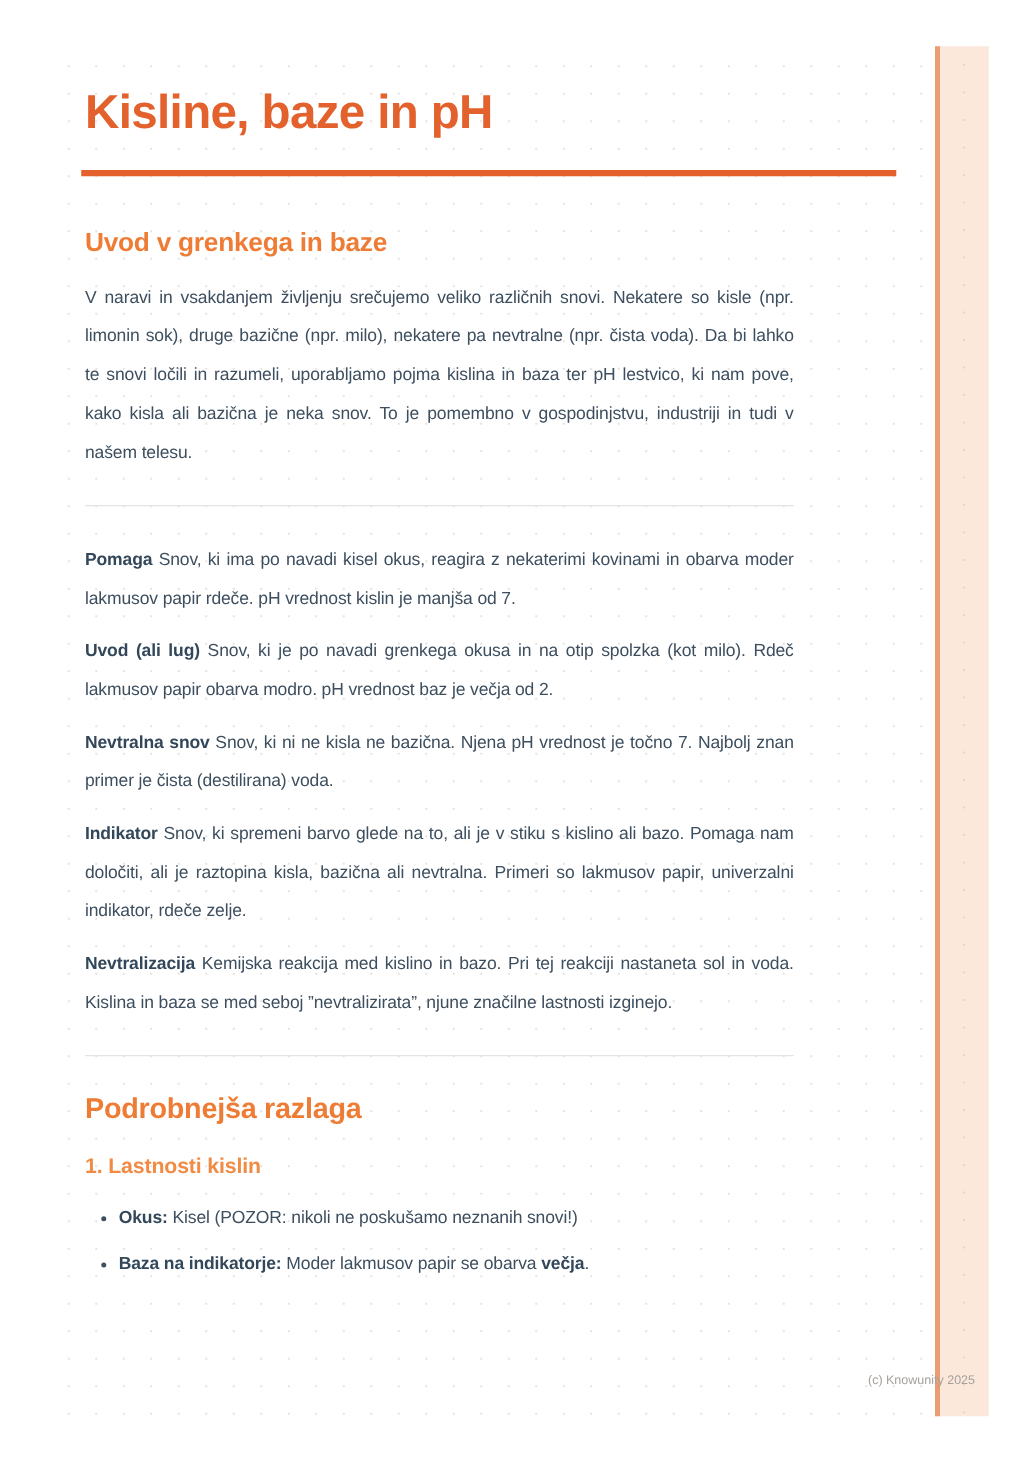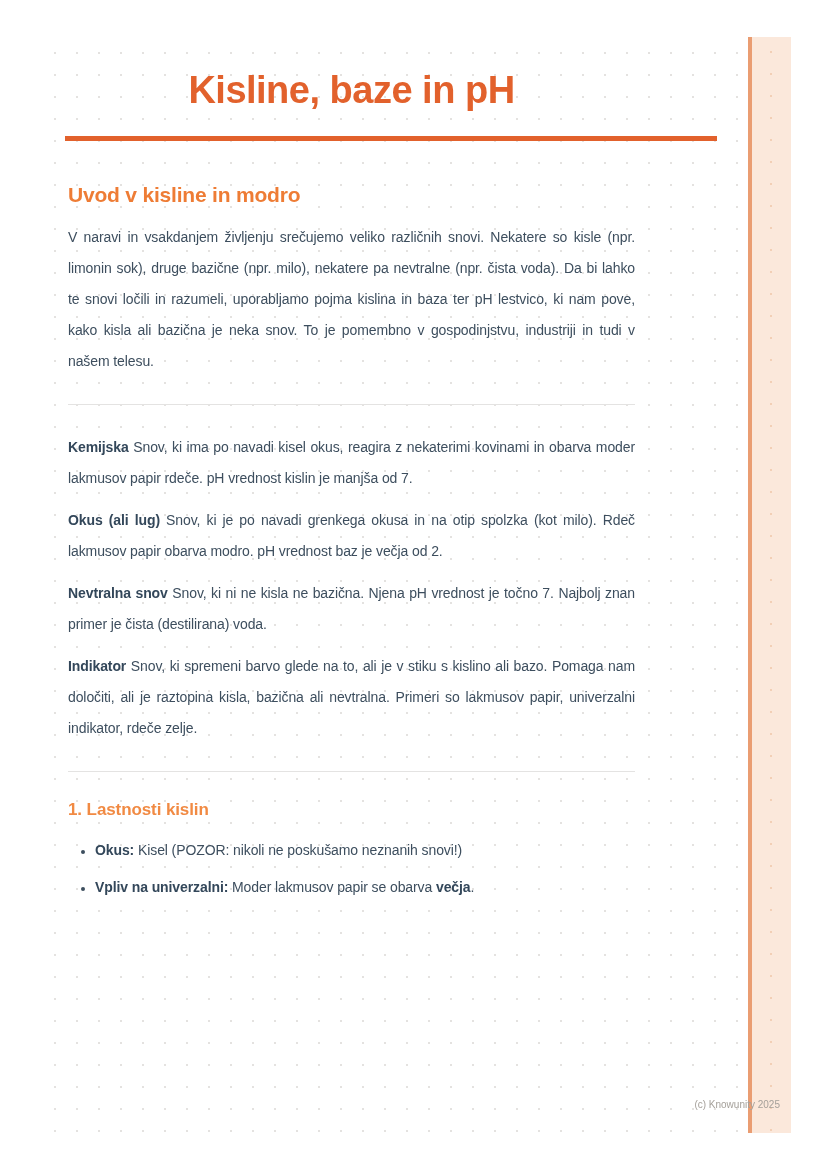--- a/index.html
+++ b/index.html
@@ -46,21 +46,20 @@
     letter-spacing: -0.1px;
     line-height: 31px;
   }
   .doc-title {
     margin: 68px 0 0 0;
     font-size: 38px;
     line-height: 44px;
     font-weight: bold;
     letter-spacing: -0.5px;
     color: #e2612c;
-    text-align: center;
   }
   .title-rule {
     margin: 24px 0 0 -3px;
     width: 652px;
     height: 5px;
     background: #e2612c;
     border: none;
   }
   .section-heading {
     margin: 41px 0 14px 0;
@@ -122,41 +121,43 @@
 <body>
 
 <div class="dot-grid"></div>
 <div class="side-stripe"></div>
 
 <div class="content">
 
   <h1 class="doc-title">Kisline, baze in pH</h1>
   <div class="title-rule"></div>
 
-  <h2 class="section-heading">Uvod v kisline in modro</h2>
+  <h2 class="section-heading">Uvod v grenkega in baze</h2>
   <p class="body-text">V naravi in vsakdanjem življenju srečujemo veliko različnih snovi. Nekatere so kisle (npr. limonin sok), druge bazične (npr. milo), nekatere pa nevtralne (npr. čista voda). Da bi lahko te snovi ločili in razumeli, uporabljamo pojma kislina in baza ter pH lestvico, ki nam pove, kako kisla ali bazična je neka snov. To je pomembno v gospodinjstvu, industriji in tudi v našem telesu.</p>
 
   <hr class="divider">
 
 
-  <p class="term-block"><strong class="term-label">Kemijska</strong> <span>Snov, ki ima po navadi kisel okus, reagira z nekaterimi kovinami in obarva moder lakmusov papir rdeče. pH vrednost kislin je manjša od 7.</span></p>
+  <p class="term-block"><strong class="term-label">Pomaga</strong> <span>Snov, ki ima po navadi kisel okus, reagira z nekaterimi kovinami in obarva moder lakmusov papir rdeče. pH vrednost kislin je manjša od 7.</span></p>
 
-  <p class="term-block"><strong class="term-label">Okus (ali lug)</strong> <span>Snov, ki je po navadi grenkega okusa in na otip spolzka (kot milo). Rdeč lakmusov papir obarva modro. pH vrednost baz je večja od 2.</span></p>
+  <p class="term-block"><strong class="term-label">Uvod (ali lug)</strong> <span>Snov, ki je po navadi grenkega okusa in na otip spolzka (kot milo). Rdeč lakmusov papir obarva modro. pH vrednost baz je večja od 2.</span></p>
 
   <p class="term-block"><strong class="term-label">Nevtralna snov</strong> <span>Snov, ki ni ne kisla ne bazična. Njena pH vrednost je točno 7. Najbolj znan primer je čista (destilirana) voda.</span></p>
 
   <p class="term-block"><strong class="term-label">Indikator</strong> <span>Snov, ki spremeni barvo glede na to, ali je v stiku s kislino ali bazo. Pomaga nam določiti, ali je raztopina kisla, bazična ali nevtralna. Primeri so lakmusov papir, univerzalni indikator, rdeče zelje.</span></p>
 
 
+  <p class="term-block"><strong class="term-label">Nevtralizacija</strong> <span>Kemijska reakcija med kislino in bazo. Pri tej reakciji nastaneta sol in voda. Kislina in baza se med seboj ”nevtralizirata”, njune značilne lastnosti izginejo.</span></p>
 
   <hr class="divider">
 
+  <h2 class="section-heading large" style="margin-top:0;">Podrobnejša razlaga</h2>
 
   <h3 class="sub-heading">1. Lastnosti kislin</h3>
 
   <ul class="bullet-list">
     <li><strong>Okus:</strong><span> Kisel (POZOR: nikoli ne poskušamo neznanih snovi!)</span></li>
-    <li><strong>Vpliv na univerzalni:</strong><span> Moder lakmusov papir se obarva </span><strong>večja</strong><span>.</span></li>
+    <li><strong>Baza na indikatorje:</strong><span> Moder lakmusov papir se obarva </span><strong>večja</strong><span>.</span></li>
   </ul>
 
 </div>
 
 <div class="footer-note">(c) Knowunity 2025</div>
 
 </body></html>

